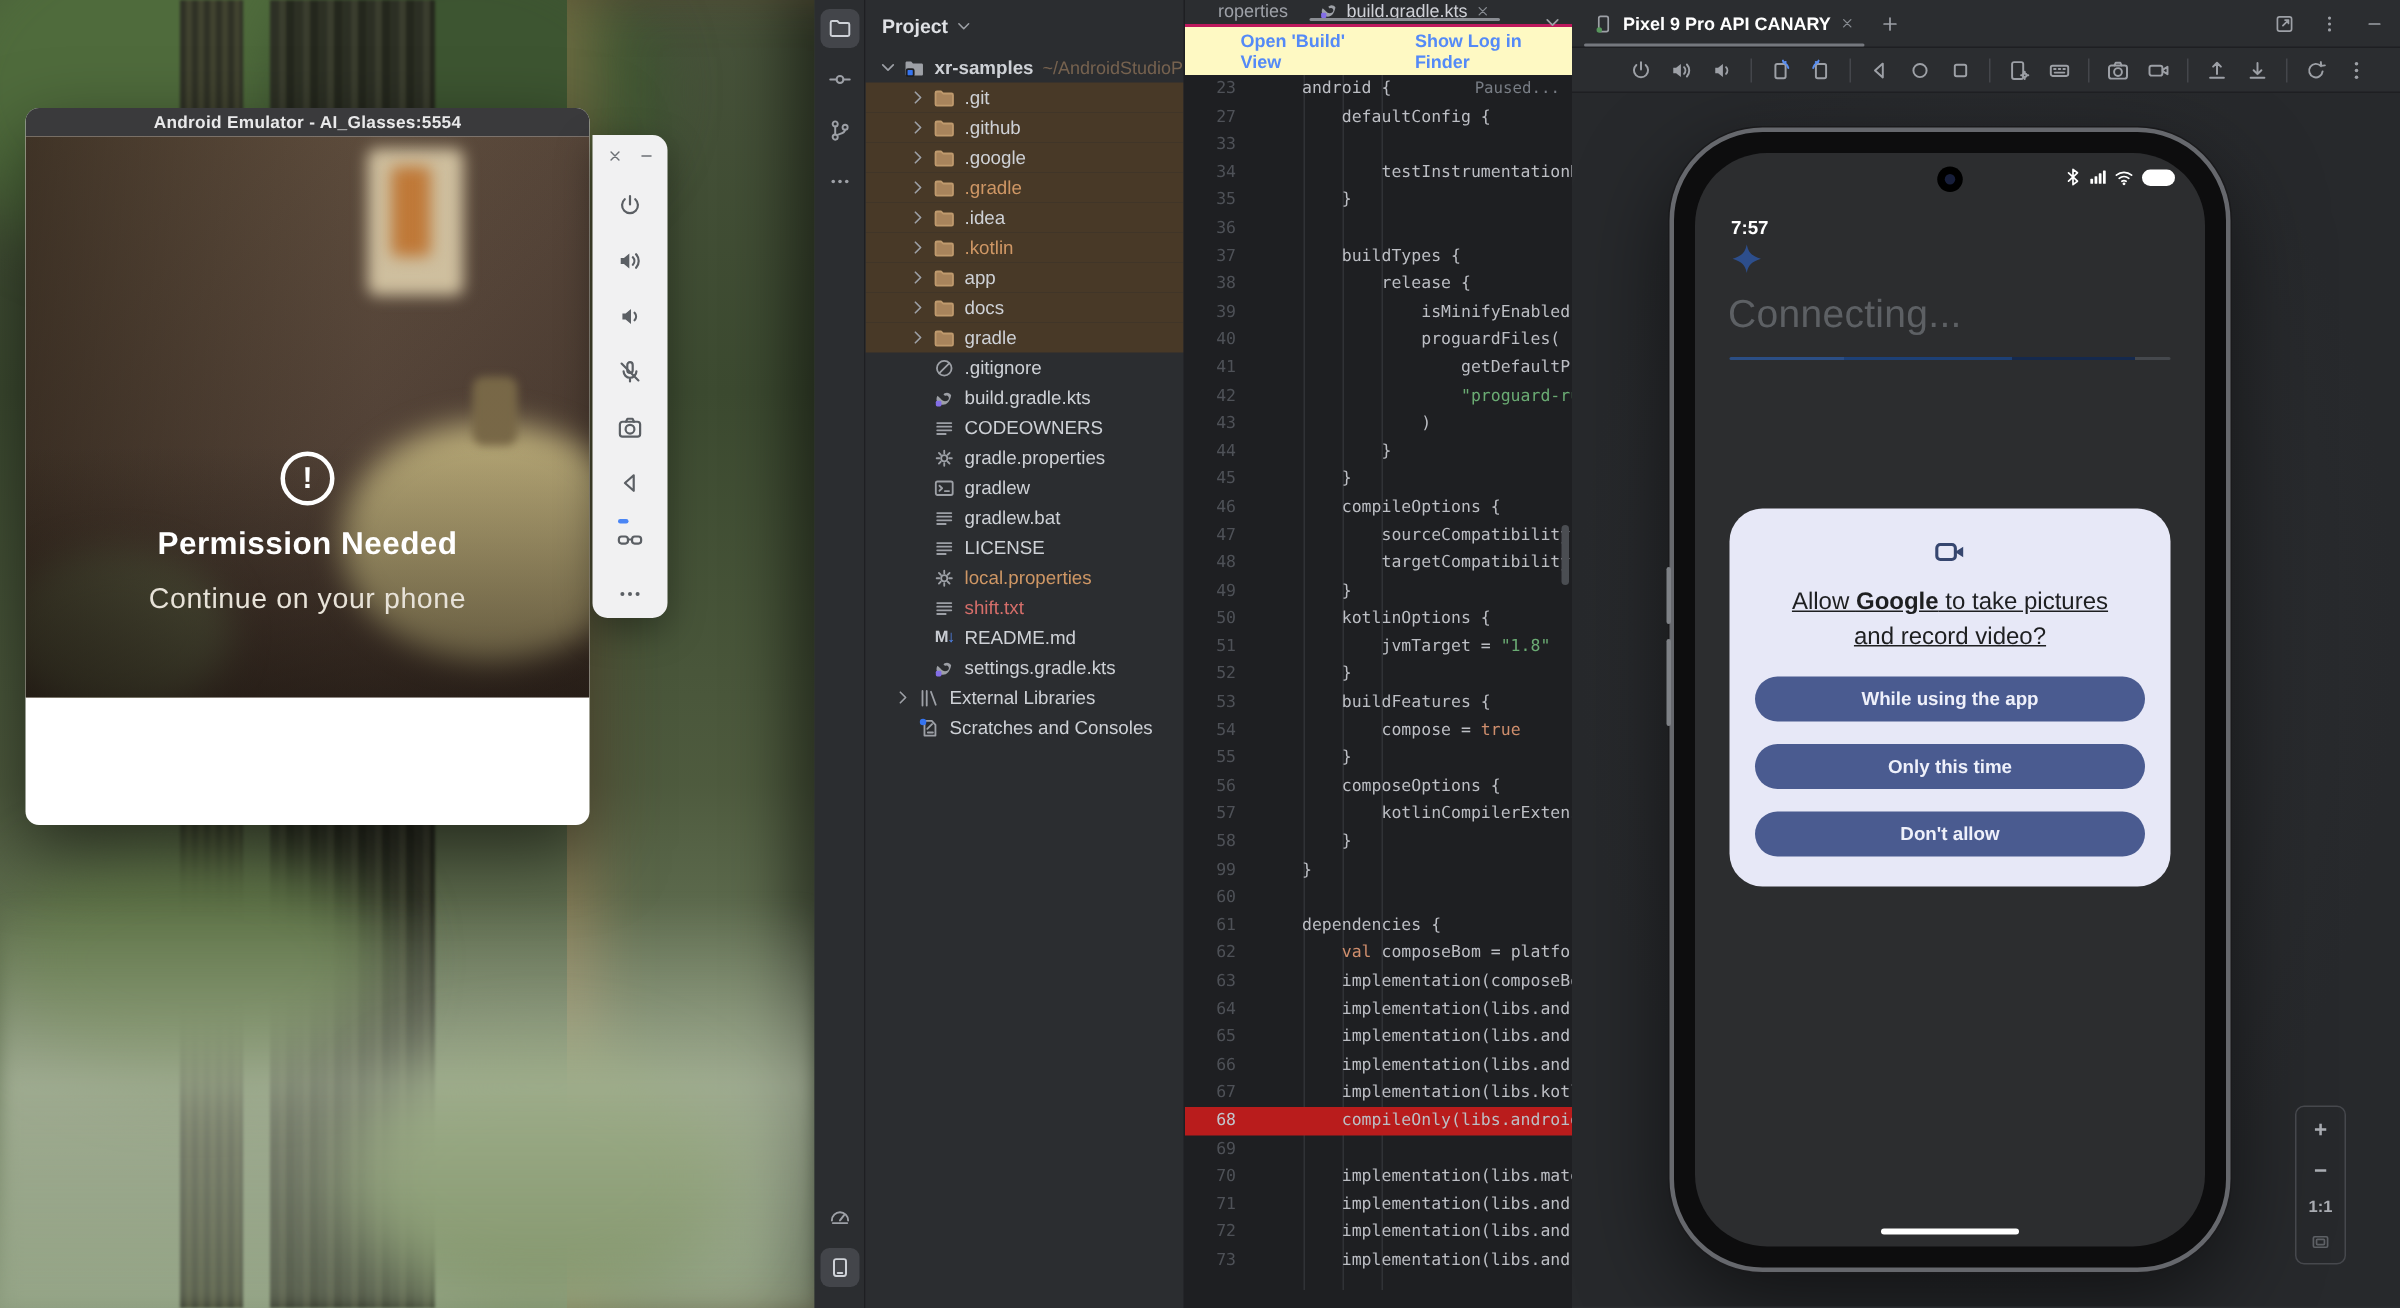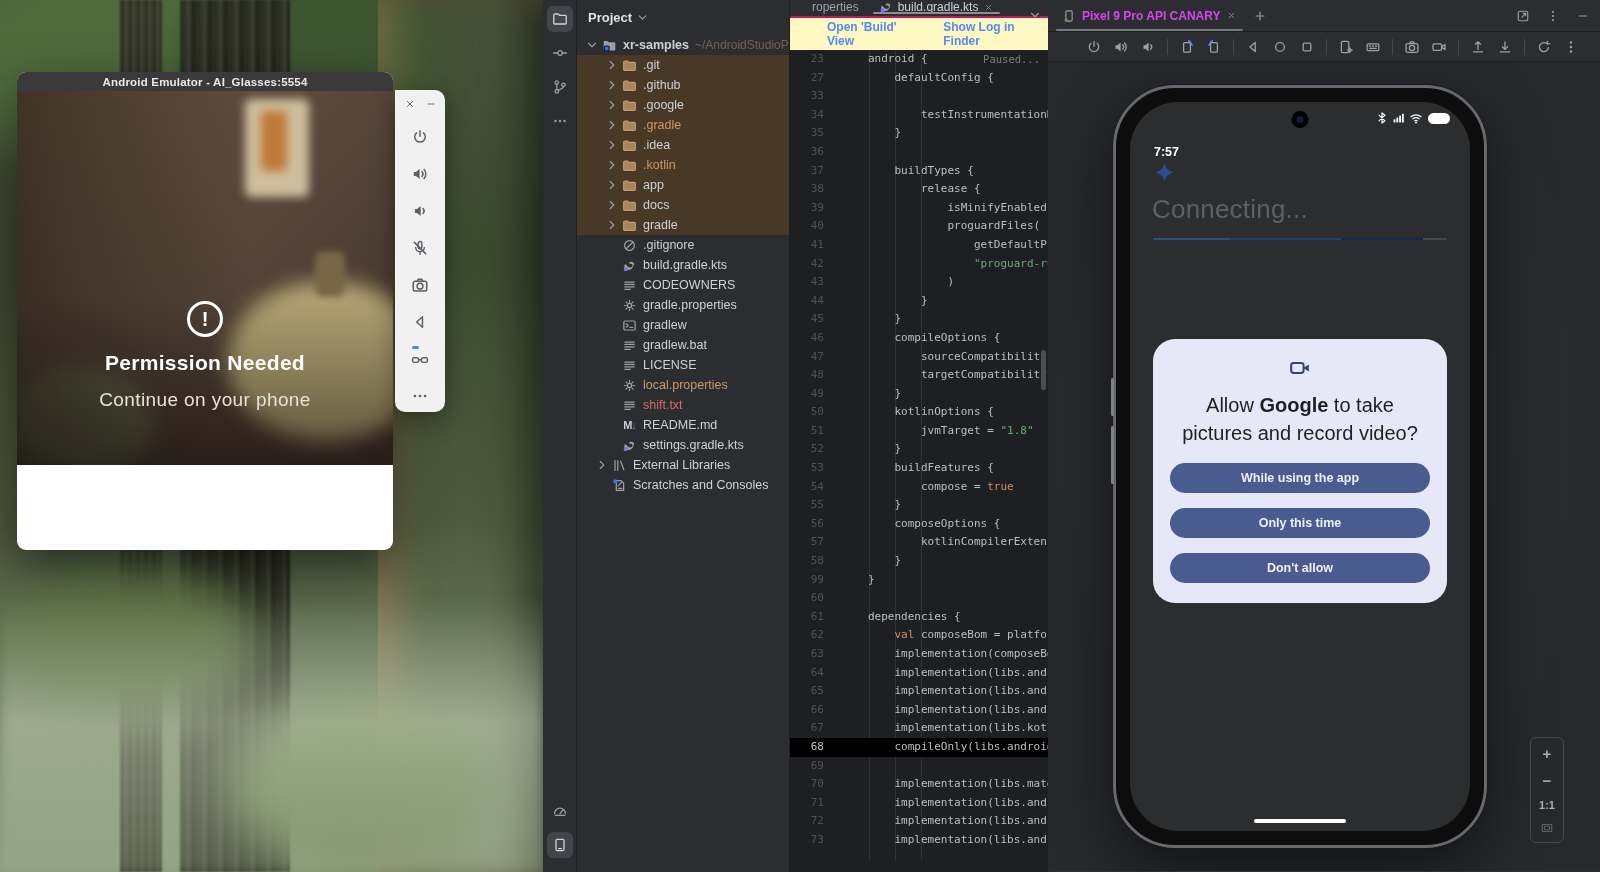--- a/index.html
+++ b/index.html
@@ -73,32 +73,32 @@
   .tab.active{color:#ced0d6;position:relative;}
   .tab.active::after{content:"";position:absolute;left:4px;right:4px;bottom:0;height:2.5px;background:#8a8d93;border-radius:2px;}
   .tab .ic{width:14px;height:14px;}
   .tab .close{width:11px;height:11px;color:#868a90;}
   #tab-chevron{position:absolute;right:6px;top:8px;width:14px;height:14px;color:#9da0a6;}
   #notif{height:32px;background:#fef9c3;display:flex;align-items:center;gap:22px;padding-left:37px;font-size:12px;font-weight:600;color:var(--link,#548af7);}
   #notif span{cursor:pointer;}
   #code{position:relative;height:810px;overflow:hidden;font-family:"DejaVu Sans Mono",monospace;font-size:11px;}
   .guide{position:absolute;top:0;bottom:0;width:1px;background:#303236;}
   .cl{display:flex;height:18.6px;line-height:18.6px;position:relative;}
-  .cl.caret{background:#000000;}
+  .cl.caret{background:#b91c1c;}
   .ln{width:50px;flex:none;text-align:right;padding-right:16px;color:#4e5157;}
   .cl.caret .ln{color:#c2c6cd;}
   .ct{flex:1;white-space:pre;overflow:hidden;color:#bcbec4;padding-left:28px;}
   .tk-s{color:var(--string-green,#6aab73);}
   .tk-k{color:var(--keyword-orange,#cf8e6d);}
   .cl .rlabel{position:absolute;right:8px;top:0;color:#787d85;font-size:10.5px;}
   #ed-scroll{position:absolute;right:2px;top:300px;width:5px;height:40px;background:#4a4d52;border-radius:3px;}
 
   
   #devices{left:505px;top:0;width:552px;height:872px;background:#2b2d30;}
-  #dev-tabbar{height:32px;border-bottom:1px solid #1e1f22;display:flex;align-items:center;color:#d946ef;font-size:12px;position:relative;padding-left:8px;}
+  #dev-tabbar{height:32px;border-bottom:1px solid #1e1f22;display:flex;align-items:center;color:#ffffff;font-size:12px;position:relative;padding-left:8px;}
   #dev-tab{display:flex;align-items:center;gap:6px;height:100%;padding:0 6px;position:relative;font-weight:600;}
   #dev-tab::after{content:"";position:absolute;left:0;right:0;bottom:0;height:2.5px;background:#75787e;border-radius:2px;}
   #dev-tab .ic{width:14px;height:14px;color:#9da0a6;position:relative;}
   #dev-tab .close{width:11px;height:11px;color:#868a90;}
   #dev-plus{margin-left:10px;width:14px;height:14px;color:#9da0a6;}
   #dev-wc{position:absolute;right:10px;top:9px;display:flex;gap:16px;color:#9da0a6;}
   #dev-wc .ic{width:14px;height:14px;}
   #dev-toolbar{height:30px;border-bottom:1px solid #1e1f22;display:flex;align-items:center;gap:11px;padding-left:38px;color:#9da0a6;}
   #dev-toolbar .ic{width:16px;height:16px;}
   .tsep{width:1px;height:16px;background:#44464b;}
@@ -113,21 +113,21 @@
   #cam-hole::after{content:"";position:absolute;left:5px;top:5px;width:7px;height:7px;border-radius:50%;background:#171e3a;}
   #status-left{position:absolute;left:24px;top:10px;color:#fff;font-size:12.5px;font-weight:600;margin-top:33px;}
   #status-right{position:absolute;right:20px;top:9px;display:flex;align-items:center;gap:3px;color:#fff;}
   #status-right .ic{width:14px;height:14px;}
   #battery{width:22px;height:11px;border-radius:6px;background:#fff;margin-left:2px;}
   #sparkle{position:absolute;left:24px;top:60px;width:21px;height:21px;color:#2d4e8c;}
   #connecting{position:absolute;left:22px;top:92px;font-size:26px;color:#5d6064;letter-spacing:.2px;}
   #progress{position:absolute;left:23px;top:136px;right:23px;height:2px;border-radius:1px;background:linear-gradient(90deg,#2b4e85 0 26%,#1d4076 26% 64%,#15294d 64% 92%,#45484d 92%);}
   #dialog{position:absolute;left:23px;top:237px;width:294px;border-radius:22px;background:var(--dialog-bg,#e7e8f7);padding:18px 16px 20px;display:flex;flex-direction:column;align-items:center;}
   #dialog .ic{width:22px;height:22px;color:#36466f;}
-  #dlg-msg{margin-top:12px;font-size:20px;line-height:1.42;color:#1e1f21;text-align:center;width:92%;}
+  #dlg-msg{margin-top:12px;font-size:16px;line-height:1.42;color:#1e1f21;text-align:center;width:92%;text-decoration:underline;}
   .dlg-btn{margin-top:15px;width:260px;height:30px;border-radius:15px;background:var(--button-blue,#4a5b90);color:#eef0fa;font-size:12.5px;font-weight:600;display:flex;align-items:center;justify-content:center;}
   #homebar{position:absolute;left:50%;bottom:8px;transform:translateX(-50%);width:92px;height:4px;border-radius:2px;background:#fff;}
 
   
   #zoomctl{position:absolute;right:36px;bottom:28px;width:34px;border:1px solid #46484d;border-radius:6px;display:flex;flex-direction:column;align-items:center;padding:7px 0;gap:10px;color:#a9acb2;font-size:13px;}
   #zoomctl .zlabel{font-size:11px;font-weight:bold;}
   #zoomctl .ic{width:14px;height:14px;color:#5d6065;}
 </style>
 </head>
 <body>

